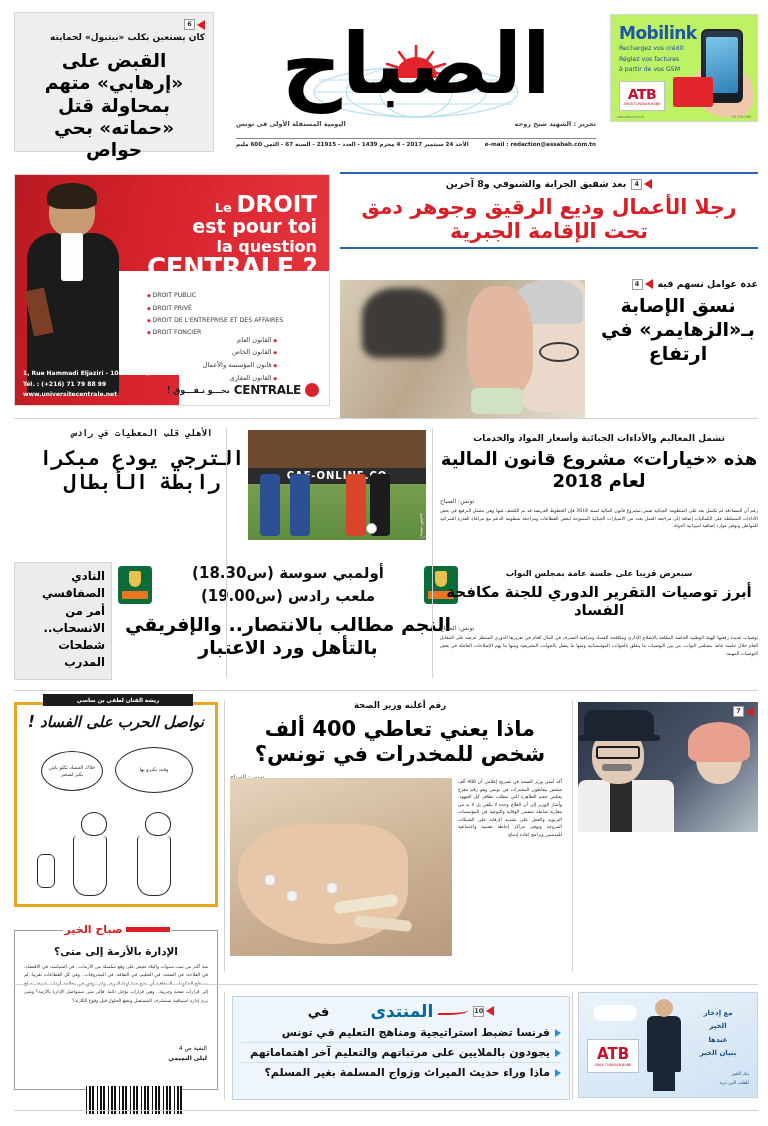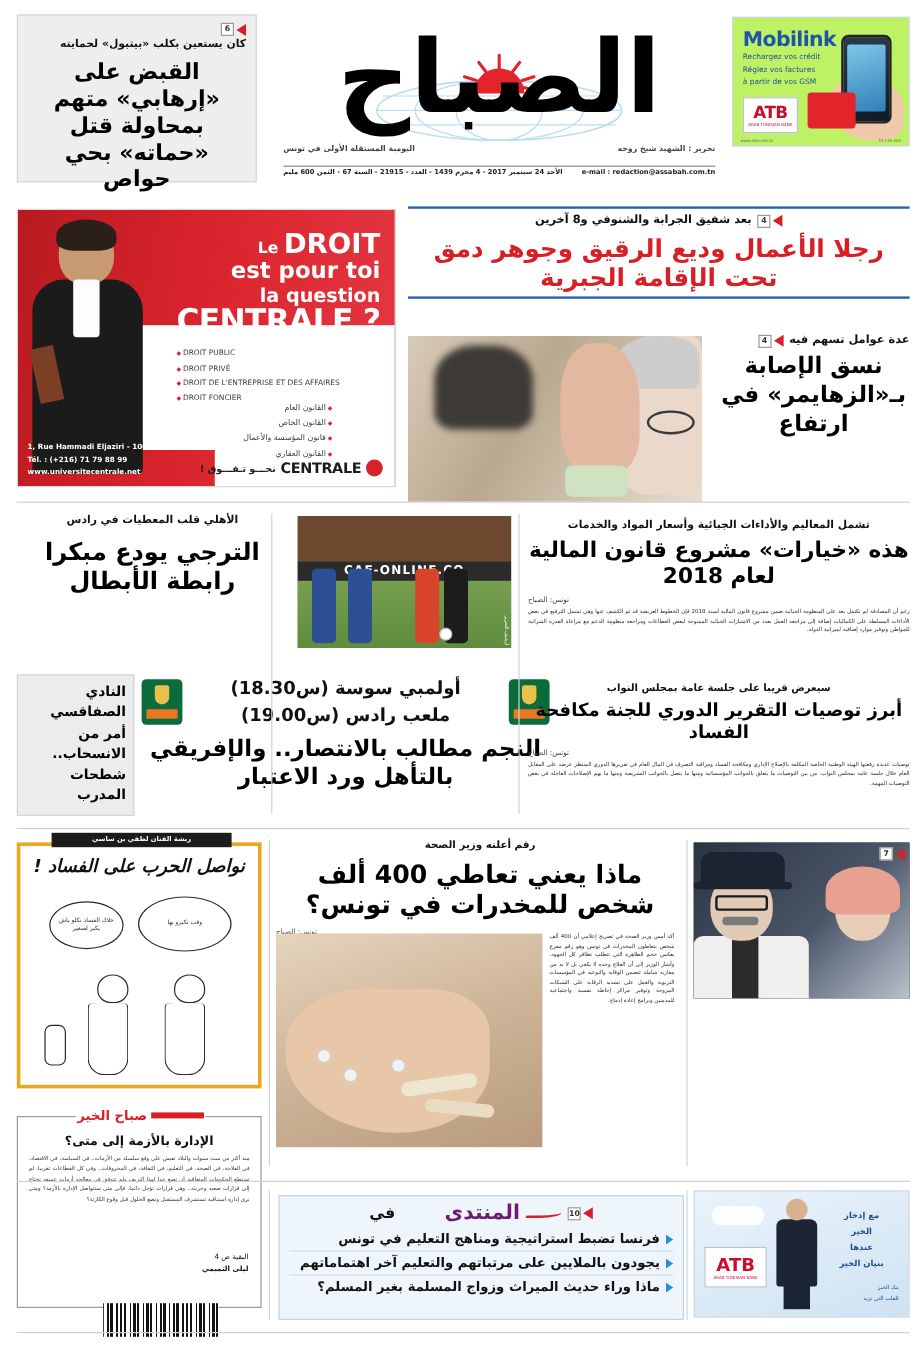--- a/index.html
+++ b/index.html
@@ -254,21 +254,21 @@
   .soc-p { position:absolute; bottom: 4px; width: 20px; height: 62px; border-radius: 4px; }
   .soc-b1 { left: 12px; background:#2d4f93; }
   .soc-b2 { left: 42px; background:#2d4f93; }
   .soc-r1 { left: 98px; background:#d8452a; }
   .soc-r2 { left: 122px; background:#1c1c1c; }
   .soc-ball { position:absolute; left: 118px; bottom: 6px; width: 11px; height: 11px; background:#fff; border-radius:50%; border:1px solid #bbb;}
   .soc-cap { position:absolute; right: 1px; bottom: 2px; font-size: 4px; color:#fff;
              writing-mode: vertical-rl; }
 
   
-  #blk-esp { position:absolute; left: 14px; top: 428px; width: 226px; }
+  #blk-esp { position:absolute; left: 29px; top: 428px; width: 226px; font-family: Liberation Mono, monospace; }
   #blk-esp .kicker { font-size: 9px; }
   #blk-esp .hl { font-size: 20px; margin-top: 8px; text-align:center; }
 
   
   #blk-match { position:absolute; left: 118px; top: 562px; width: 340px; height: 118px; }
   #blk-match .toprow { display:flex; align-items:center; justify-content:space-between; }
   .caf-logo { width: 34px; height: 38px; position: relative; flex:none;}
   .caf-logo .shield { position:absolute; inset:0; background:#0b6b3a; border-radius: 4px; }
   .caf-logo .cup { position:absolute; left: 11px; top: 5px; width: 12px; height: 16px; background:#e8c24a; border-radius: 2px 2px 6px 6px;}
   .caf-logo .bar { position:absolute; left: 4px; bottom: 5px; width: 26px; height: 8px; background:#e87722; border-radius:1px; }
@@ -374,21 +374,21 @@
   #barcode { position:absolute; left: 86px; top: 1086px; width: 96px; height: 28px;
              background: repeating-linear-gradient(90deg,#111 0 1px,#fff 1px 3px,#111 3px 5px,#fff 5px 6px,#111 6px 8px,#fff 8px 11px); }
 
   
   #blk-forum {
     position:absolute; left: 232px; top: 996px; width: 338px; height: 104px;
     background:#eef5fb; border: 1px solid #bcd3e8; padding: 4px 8px 6px;
   }
   .forum-head { display:flex; align-items:center; justify-content:center; gap:5px; margin-bottom: 2px; }
   .forum-head .fi { font-size: 13px; font-weight:bold; color:#111; }
-  .forum-head .fw { font-size: 17px; font-weight:bold; color:#701a75; letter-spacing:-0.5px;margin-left:36px;}
+  .forum-head .fw { font-size: 17px; font-weight:bold; color:#0369a1; letter-spacing:-0.5px;margin-left:36px;}
   .forum-head .swoosh { width: 30px; height: 8px; border-bottom: 2.5px solid #d81f26; border-radius: 0 0 60% 0; }
   .forum-item {
     display:flex; align-items:center; gap:5px; justify-content: flex-start;
     font-size: 11px; font-weight:bold; color:#111; padding: 3px 0;
     border-bottom: 0.5px solid #cfe0ef;
   }
   .forum-item:last-child { border-bottom: none; }
 
   
   #ad-atb2 {

